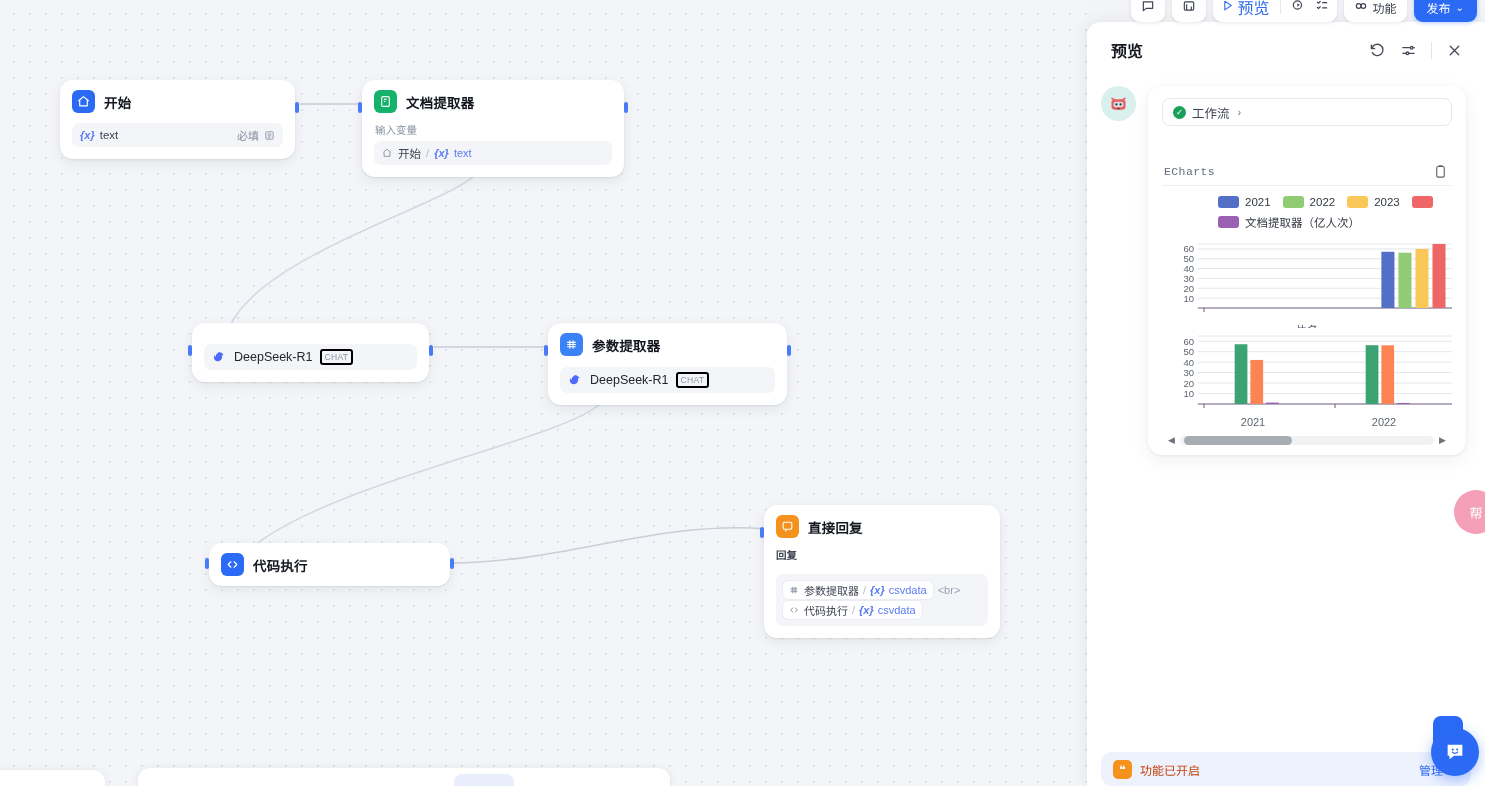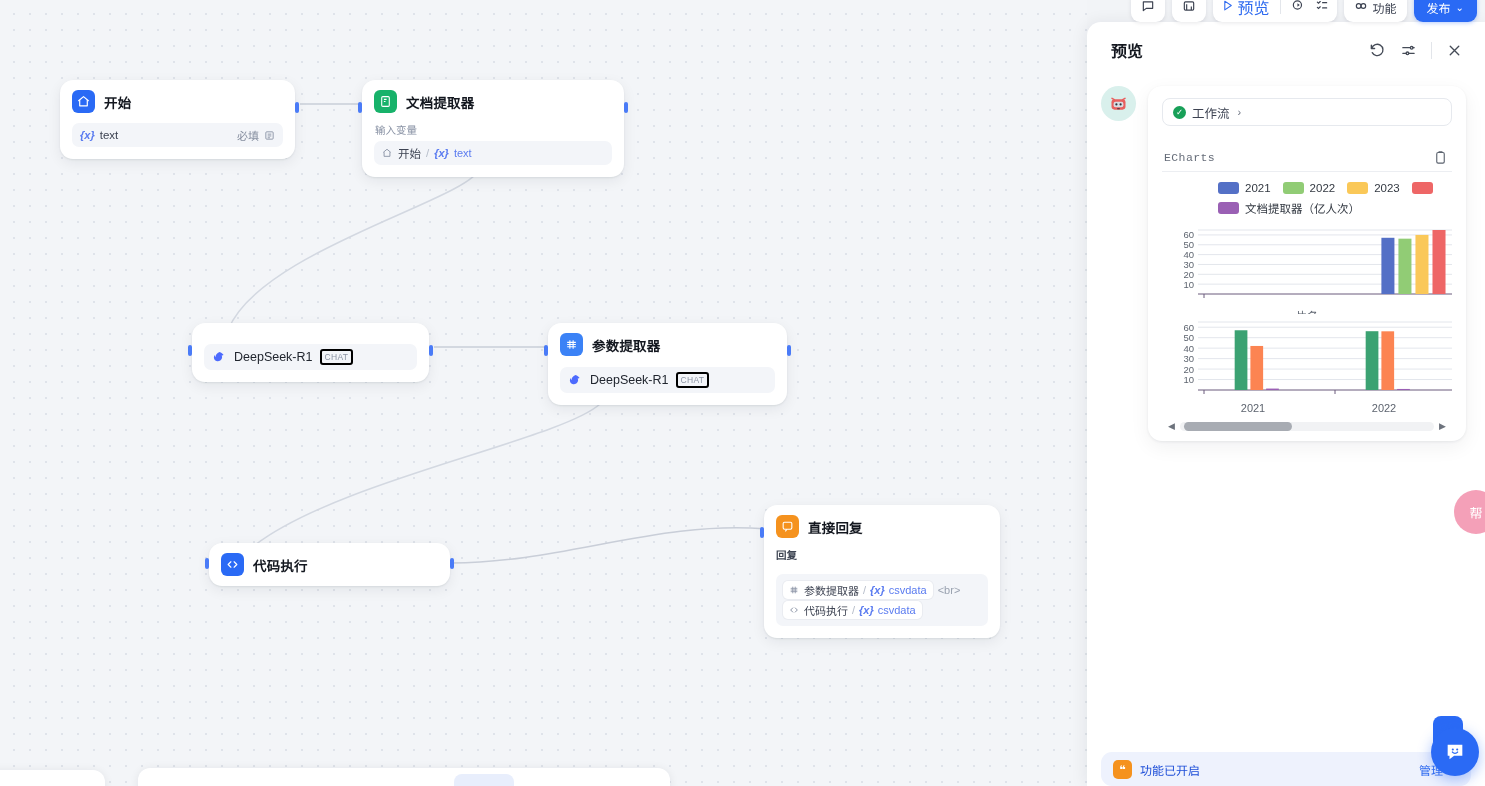--- a/index.html
+++ b/index.html
@@ -113,21 +113,21 @@
   }
   .ok-dot {
     width: 13px; height: 13px; border-radius: 50%; background: #18a058;
     display: flex; align-items: center; justify-content: center;
     color: #fff; font-size: 8.5px; font-weight: 700;
   }
   .chev { margin-left: 2px; color: #6b7280; font-size: 11px; }
 
   .csvtext { font-size: 13.2px; line-height: 21px; color: #1b202a; white-space: pre-wrap; }
 
-  .echarts-card { margin-top: 18px; }
+  .echarts-card { margin-top: 32px; }
   .ec-head {
     display: flex; align-items: center; height: 28px;
     border-bottom: 1px solid #eceef2; padding: 0 4px 0 2px;
   }
   .ec-name { font-size: 11.5px; color: #666d79; font-family: "Liberation Mono", "DejaVu Sans Mono", monospace; letter-spacing: .4px; }
   .ec-copy { margin-left: auto; color: #5b626e; display: flex; cursor: pointer; }
 
   .legend { display: flex; flex-wrap: wrap; gap: 6px 12px; padding: 10px 0 6px 56px; }
   .lg { display: flex; align-items: center; gap: 6px; font-size: 11.5px; color: #333942; }
   .sw { width: 21px; height: 12px; border-radius: 3px; }
@@ -157,21 +157,21 @@
   .composer input::placeholder { color: #9aa1ad; }
   .feat-bar {
     margin-top: 10px; background: #eef2fd; border-radius: 11px;
     height: 34px; display: flex; align-items: center; gap: 8px; padding: 0 12px;
   }
   .feat-ico {
     width: 19px; height: 19px; border-radius: 5px; background: #f5921e;
     color: #fff; display: flex; align-items: center; justify-content: center;
     font-size: 11px; font-weight: 700; flex: 0 0 auto;
   }
-  .feat-txt { font-size: 12px; color: #1d4ed8; }
+  .feat-txt { font-size: 12px; color: #c2410c; }
   .feat-manage { margin-left: auto; font-size: 12px; color: #2f6bf0; display: flex; align-items: center; gap: 4px; }
 
   
   .fab-chat {
     position: absolute; right: 6px; bottom: 10px;
     width: 48px; height: 48px; border-radius: 50%; background: #2a6af5;
     display: flex; align-items: center; justify-content: center;
     box-shadow: 0 4px 14px rgba(42,106,245,.4); z-index: 8;
   }
   .fab-tail {

